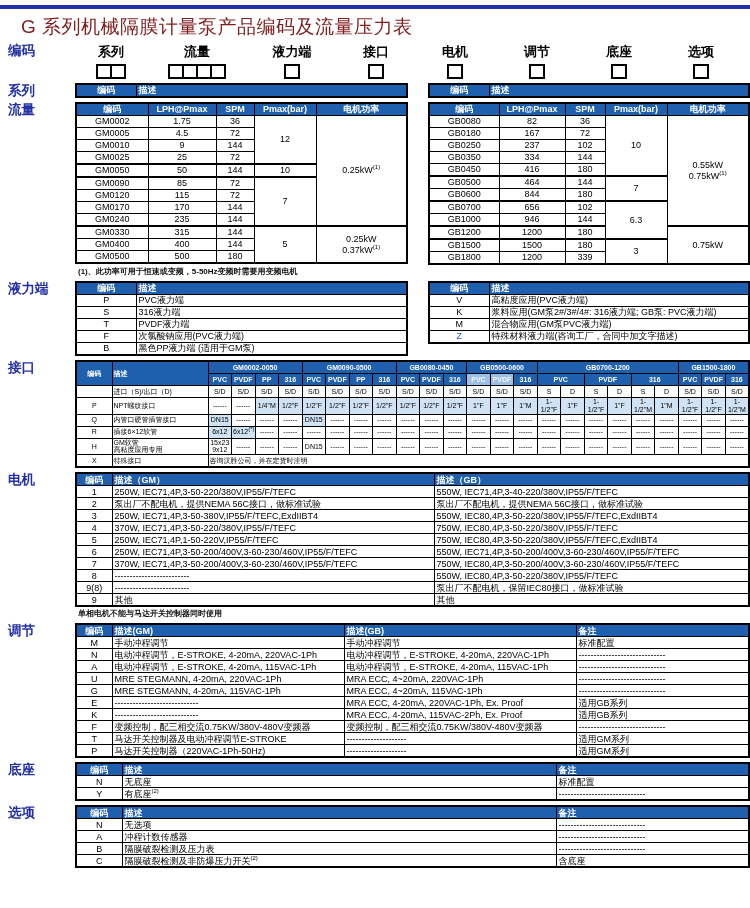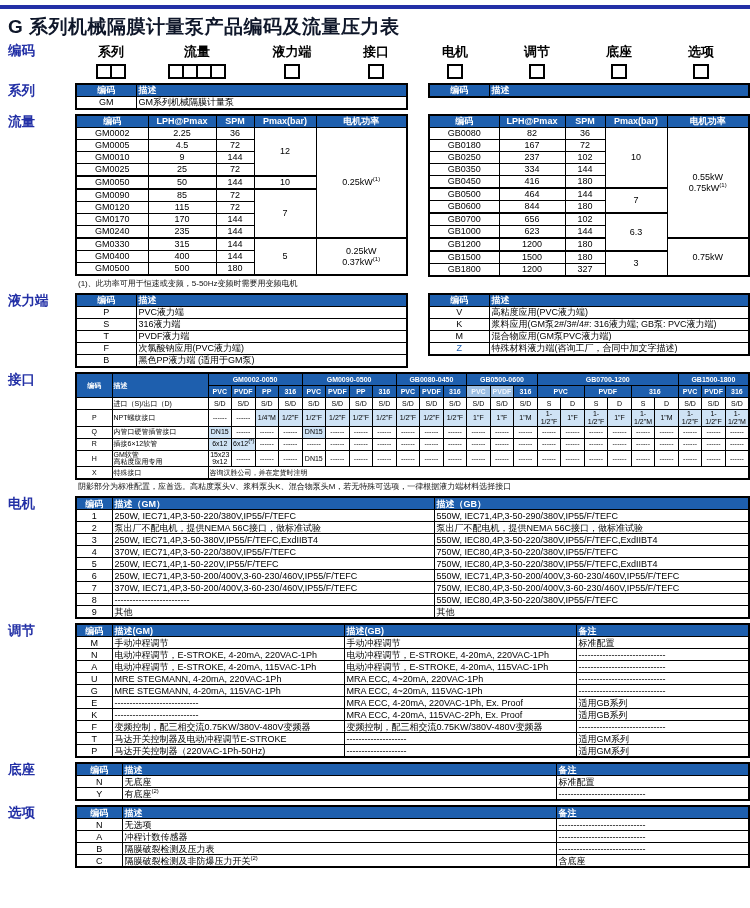--- a/index.html
+++ b/index.html
@@ -1,19 +1,19 @@
 <!DOCTYPE html>
 <html><head>
 <meta charset="utf-8">
 <style>
   html,body{margin:0;padding:0;background:#fff;}
   body{width:750px;font-family:"Liberation Sans","DejaVu Sans",sans-serif;color:#000;}
   .page{width:750px;height:908px;box-sizing:border-box;background:#fff;overflow:hidden;position:relative;}
   .toprule{height:4px;background:#2330a6;margin-top:5px;}
-  .title{color:#0f172a;font-size:19px;font-weight:bold;margin:5px 0 3px 8px;letter-spacing:0.5px;}
+  .title{color:#7f1d1d;font-size:19px;font-weight:normal;margin:5px 0 3px 21px;letter-spacing:0.5px;}
   .section{display:flex;align-items:flex-start;margin-top:4px;}
   .section-label{width:75px;min-width:75px;box-sizing:border-box;padding-left:8px;font-size:13.5px;font-weight:bold;color:#2330a6;line-height:15px;}
   .section-body{flex:1 1 auto;max-width:675px;}
   .cols2{display:flex;justify-content:space-between;align-items:flex-start;width:675px;}
   
   .coding-row{display:flex;margin-top:2px;}
   .code-groups{display:flex;}
   .code-group{display:flex;flex-direction:column;align-items:center;}
   .code-group:nth-child(1){width:72px}.code-group:nth-child(2){width:100px}
   .code-group:nth-child(3){width:90px}.code-group:nth-child(4){width:78px}
@@ -39,21 +39,21 @@
   .t-flow{width:333px;}.t-flow2{width:322px;}
   .t-hyd{width:333px;}.t-hyd2{width:322px;}
   .t-if{width:675px;font-size:7px;}
   .t-if th,.t-if td{padding:0 1px;height:11px;}
   .t-if td:nth-child(2){text-align:left;}
   .t-motor,.t-adj,.t-opt{width:675px;}
   .cw36{width:36px;}.cw46{width:46px;}.cw60{width:60px;}.cw72{width:72px;}
   .cw68{width:68px;}.cw38{width:38px;}.cw62{width:62px;}.cw70{width:70px;}
   .cw66{width:66px;}.cw40{width:40px;}.cw96{width:96px;}.cw322{width:322px;}
   .cw232{width:232px;}.cw434{width:434px;}
-  .note{font-size:8px;font-weight:normal;color:#111;margin:2px 0 0 3px;line-height:1.25;}
+  .note{font-size:8px;font-weight:bold;color:#111;margin:2px 0 0 3px;line-height:1.25;}
 </style>
 </head>
 <body>
 
 <div class="page">
   <div class="toprule"></div>
   <div class="title">G 系列机械隔膜计量泵产品编码及流量压力表</div>
 
   <div class="coding-row">
     <div class="section-label">编码</div>
@@ -118,24 +118,20 @@
     <div class="section-body cols2">
       <table class="tbl t-series lefty-desc">
           <colgroup>
             <col class="cw60">
             <col>
           </colgroup>
           <tbody>
             <tr>
               <th>编码</th>
               <th>描述</th>
-            </tr>
-            <tr>
-              <td>GM</td>
-              <td>GM系列机械隔膜计量泵</td>
             </tr>
           </tbody>
         </table>
       <table class="tbl t-series2 lefty-desc">
           <colgroup>
             <col class="cw60">
             <col>
           </colgroup>
           <tbody>
             <tr>
@@ -162,21 +158,21 @@
             <tbody>
               <tr>
                 <th>编码</th>
                 <th>LPH@Pmax</th>
                 <th>SPM</th>
                 <th>Pmax(bar)</th>
                 <th>电机功率</th>
               </tr>
               <tr>
                 <td>GM0002</td>
-                <td>2.25</td>
+                <td>1.75</td>
                 <td>36</td>
                 <td rowspan="4">12</td>
                 <td rowspan="9">0.25kW<sup>(1)</sup></td>
               </tr>
               <tr>
                 <td>GM0005</td>
                 <td>4.5</td>
                 <td>72</td>
               </tr>
               <tr>
@@ -292,39 +288,39 @@
                 <td>180</td>
               </tr>
               <tr class="grp">
                 <td>GB0700</td>
                 <td>656</td>
                 <td>102</td>
                 <td rowspan="3">6.3</td>
               </tr>
               <tr>
                 <td>GB1000</td>
-                <td>623</td>
+                <td>946</td>
                 <td>144</td>
               </tr>
               <tr class="grp">
                 <td>GB1200</td>
                 <td>1200</td>
                 <td>180</td>
                 <td rowspan="3">0.75kW</td>
               </tr>
               <tr class="grp">
                 <td>GB1500</td>
                 <td>1500</td>
                 <td>180</td>
                 <td rowspan="2">3</td>
               </tr>
               <tr>
                 <td>GB1800</td>
                 <td>1200</td>
-                <td>327</td>
+                <td>339</td>
               </tr>
             </tbody>
           </table>
       </div>
       <div class="note">(1)、此功率可用于恒速或变频，5-50Hz变频时需要用变频电机</div>
     </div>
   </div>
 
   <div class="section">
     <div class="section-label">液力端</div>
@@ -570,21 +566,20 @@
               <td>------</td>
               <td>------</td>
             </tr>
             <tr>
               <td>X</td>
               <td>特殊接口</td>
               <td colspan="23" class="l">咨询汉胜公司，并在定货时注明</td>
             </tr>
           </tbody>
         </table>
-      <div class="note">阴影部分为标准配置，应首选。高粘度泵头V、浆料泵头K、混合物泵头M，若无特殊可选项，一律根据液力端材料选择接口</div>
     </div>
   </div>
 
   <div class="section">
     <div class="section-label">电机</div>
     <div class="section-body">
       <table class="tbl t-motor lefty2">
           <colgroup>
             <col class="cw36">
             <col class="cw322">
@@ -592,21 +587,21 @@
           </colgroup>
           <tbody>
             <tr>
               <th>编码</th>
               <th>描述（GM）</th>
               <th>描述（GB）</th>
             </tr>
             <tr>
               <td>1</td>
               <td>250W, IEC71,4P,3-50-220/380V,IP55/F/TEFC</td>
-              <td>550W, IEC71,4P,3-50-290/380V,IP55/F/TEFC</td>
+              <td>550W, IEC71,4P,3-40-220/380V,IP55/F/TEFC</td>
             </tr>
             <tr>
               <td>2</td>
               <td>泵出厂不配电机，提供NEMA 56C接口，做标准试验</td>
               <td>泵出厂不配电机，提供NEMA 56C接口，做标准试验</td>
             </tr>
             <tr>
               <td>3</td>
               <td>250W, IEC71,4P,3-50-380V,IP55/F/TEFC,ExdIIBT4</td>
               <td>550W, IEC80,4P,3-50-220/380V,IP55/F/TEFC,ExdIIBT4</td>
@@ -630,26 +625,32 @@
               <td>7</td>
               <td>370W, IEC71,4P,3-50-200/400V,3-60-230/460V,IP55/F/TEFC</td>
               <td>750W, IEC80,4P,3-50-200/400V,3-60-230/460V,IP55/F/TEFC</td>
             </tr>
             <tr>
               <td>8</td>
               <td>-------------------------</td>
               <td>550W, IEC80,4P,3-50-220/380V,IP55/F/TEFC</td>
             </tr>
             <tr>
+              <td>9(8)</td>
+              <td>-------------------------</td>
+              <td>泵出厂不配电机，保留IEC80接口，做标准试验</td>
+            </tr>
+            <tr>
               <td>9</td>
               <td>其他</td>
               <td>其他</td>
             </tr>
           </tbody>
         </table>
+      <div class="note">单相电机不能与马达开关控制器同时使用</div>
     </div>
   </div>
 
   <div class="section">
     <div class="section-label">调节</div>
     <div class="section-body">
       <table class="tbl t-adj lefty2">
           <colgroup>
             <col class="cw36">
             <col class="cw232">

